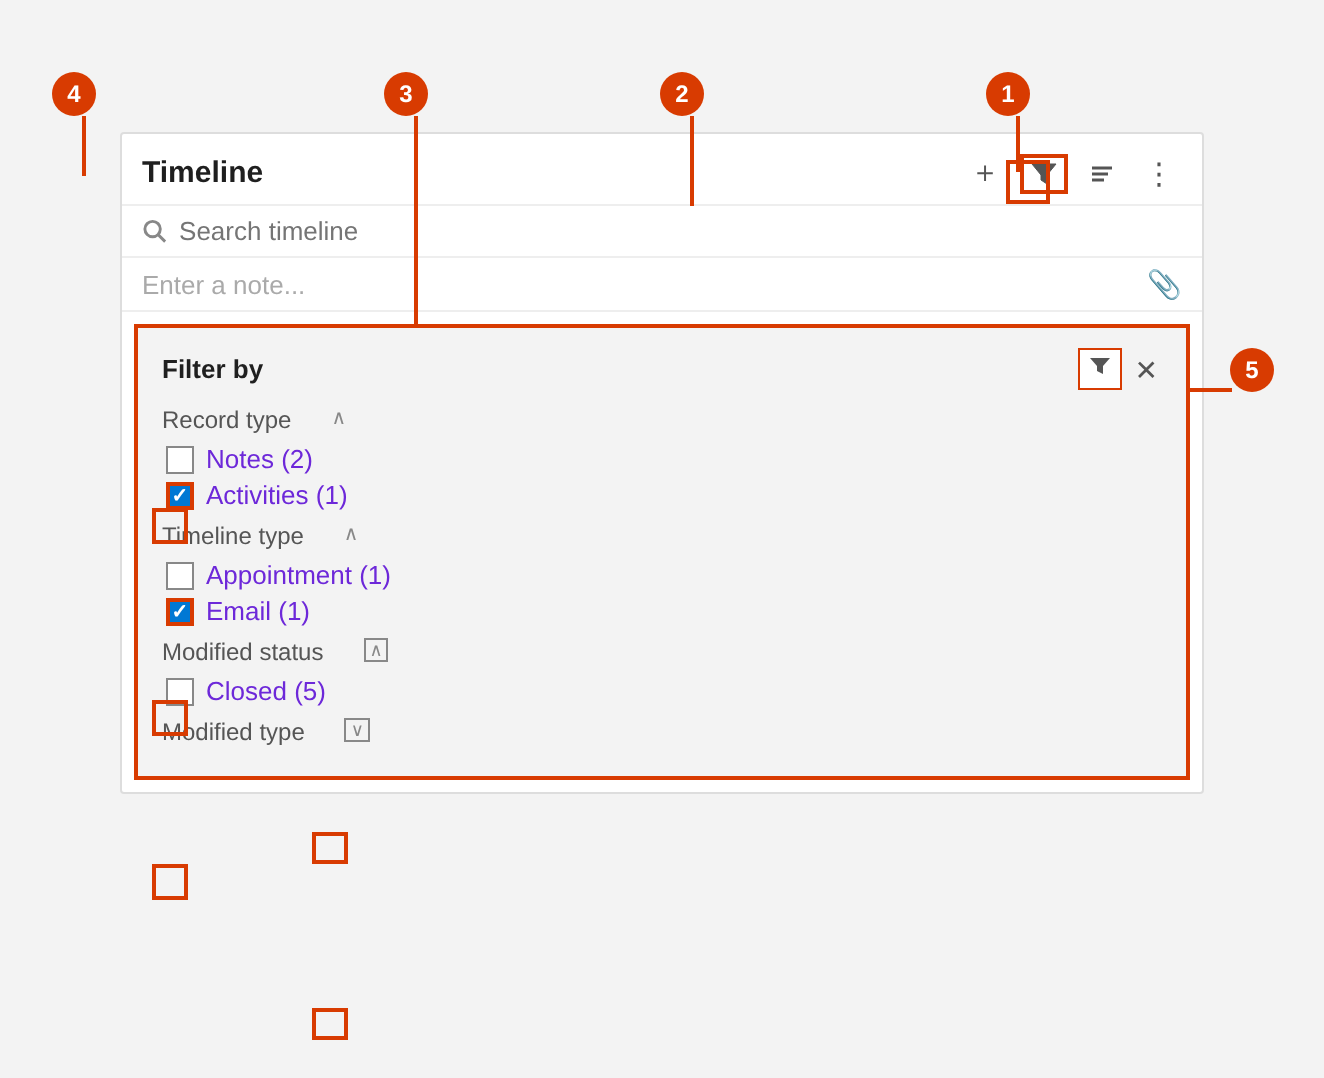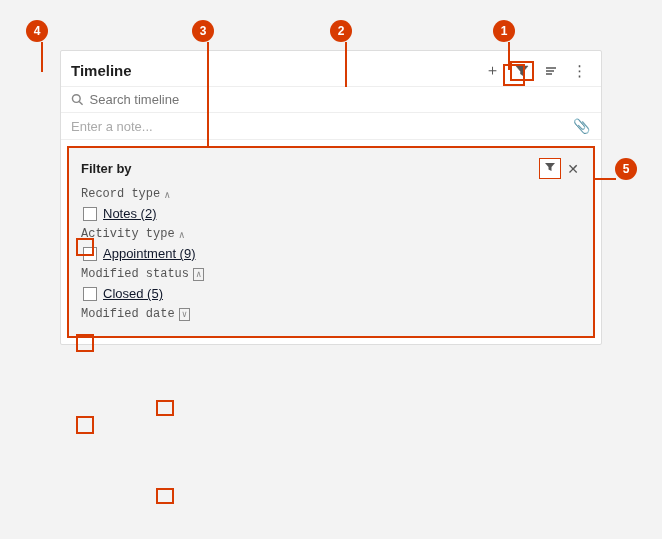--- a/index.html
+++ b/index.html
@@ -117,23 +117,22 @@
       cursor: pointer;
       color: #555;
       padding: 0 2px;
     }
     .section-label {
       font-size: 12px;
       color: #555;
       margin-bottom: 5px;
       margin-top: 6px;
       display: flex;
-      align-items: flex-end;
-      gap: 4px;
-      font-family: Liberation Mono, monospace;
+      align-items: flex-start;
+      gap: 20px;
     }
     .section-label .chevron {
       font-size: 10px;
       color: #888;
     }
     .checkbox-row {
       display: flex;
       align-items: center;
       gap: 6px;
       margin-bottom: 3px;
@@ -150,23 +149,22 @@
       flex-shrink: 0;
     }
     .checkbox-row .checked-box::after {
       content: '✓';
       color: #fff;
       font-size: 10px;
       font-weight: bold;
     }
     .checkbox-row label {
       font-size: 13px;
-      color: #0f172a;
-      cursor: pointer;
-      text-decoration: underline;
+      color: #6d28d9;
+      cursor: pointer;
     }
     .unchecked-box {
       width: 14px;
       height: 14px;
       border: 1px solid #888;
       background: #fff;
       flex-shrink: 0;
       cursor: pointer;
     }
     .annotation-circle {
@@ -209,21 +207,21 @@
   <div style="position:absolute; top:238px; left:76px; width:18px; height:18px; border:2px solid #d83b01; pointer-events:none; z-index:10;"></div>
 
   <div style="position:absolute; top:334px; left:76px; width:18px; height:18px; border:2px solid #d83b01; pointer-events:none; z-index:10;"></div>
 
   <div style="position:absolute; top:416px; left:76px; width:18px; height:18px; border:2px solid #d83b01; pointer-events:none; z-index:10;"></div>
 
   <div style="position:absolute; top:400px; left:156px; width:18px; height:16px; border:2px solid #d83b01; pointer-events:none; z-index:10;"></div>
 
   <div style="position:absolute; top:488px; left:156px; width:18px; height:16px; border:2px solid #d83b01; pointer-events:none; z-index:10;"></div>
 
-  <div class="outer" style="padding-top:50px;">
+  <div class="outer" style="padding-top:50px;margin-top:16px;">
     <div class="timeline-card">
 
       <div class="timeline-header">
         <span class="timeline-title">Timeline</span>
         <div class="timeline-actions">
           <button class="icon-btn" title="Add">＋</button>
           <button class="icon-btn active-filter" title="Filter">
             <svg width="14" height="14" viewBox="0 0 14 14" fill="none" xmlns="http://www.w3.org/2000/svg">
               <path d="M1 2h12l-4.5 5.5V12L5.5 10V7.5L1 2z" fill="#555" stroke="#555" stroke-width="0.5"></path>
             </svg>
@@ -267,47 +265,55 @@
 
         <div>
           <div class="section-label">
             <span>Record type</span>
             <span class="chevron">∧</span>
           </div>
           <div class="checkbox-row">
             <div class="unchecked-box"></div>
             <label>Notes (2)</label>
           </div>
+          <div class="checkbox-row">
+            <div class="checked-box"></div>
+            <label>Activities (1)</label>
+          </div>
         </div>
 
         <div>
           <div class="section-label">
-            <span>Activity type</span>
+            <span>Timeline type</span>
             <span class="chevron">∧</span>
           </div>
           <div class="checkbox-row">
             <div class="unchecked-box"></div>
-            <label>Appointment (9)</label>
+            <label>Appointment (1)</label>
+          </div>
+          <div class="checkbox-row">
+            <div class="checked-box"></div>
+            <label>Email (1)</label>
           </div>
         </div>
 
         <div>
           <div class="section-label">
             <span>Modified status</span>
             <span class="chevron" style="border:1px solid #888; padding:0 2px; font-size:9px;">∧</span>
           </div>
           <div class="checkbox-row">
             <div class="unchecked-box"></div>
             <label>Closed (5)</label>
           </div>
         </div>
 
         <div>
           <div class="section-label">
-            <span>Modified date</span>
+            <span>Modified type</span>
             <span class="chevron" style="border:1px solid #888; padding:0 2px; font-size:9px;">∨</span>
           </div>
         </div>
 
       </div>
     </div>
   </div>
 </div>
 
 </body></html>

